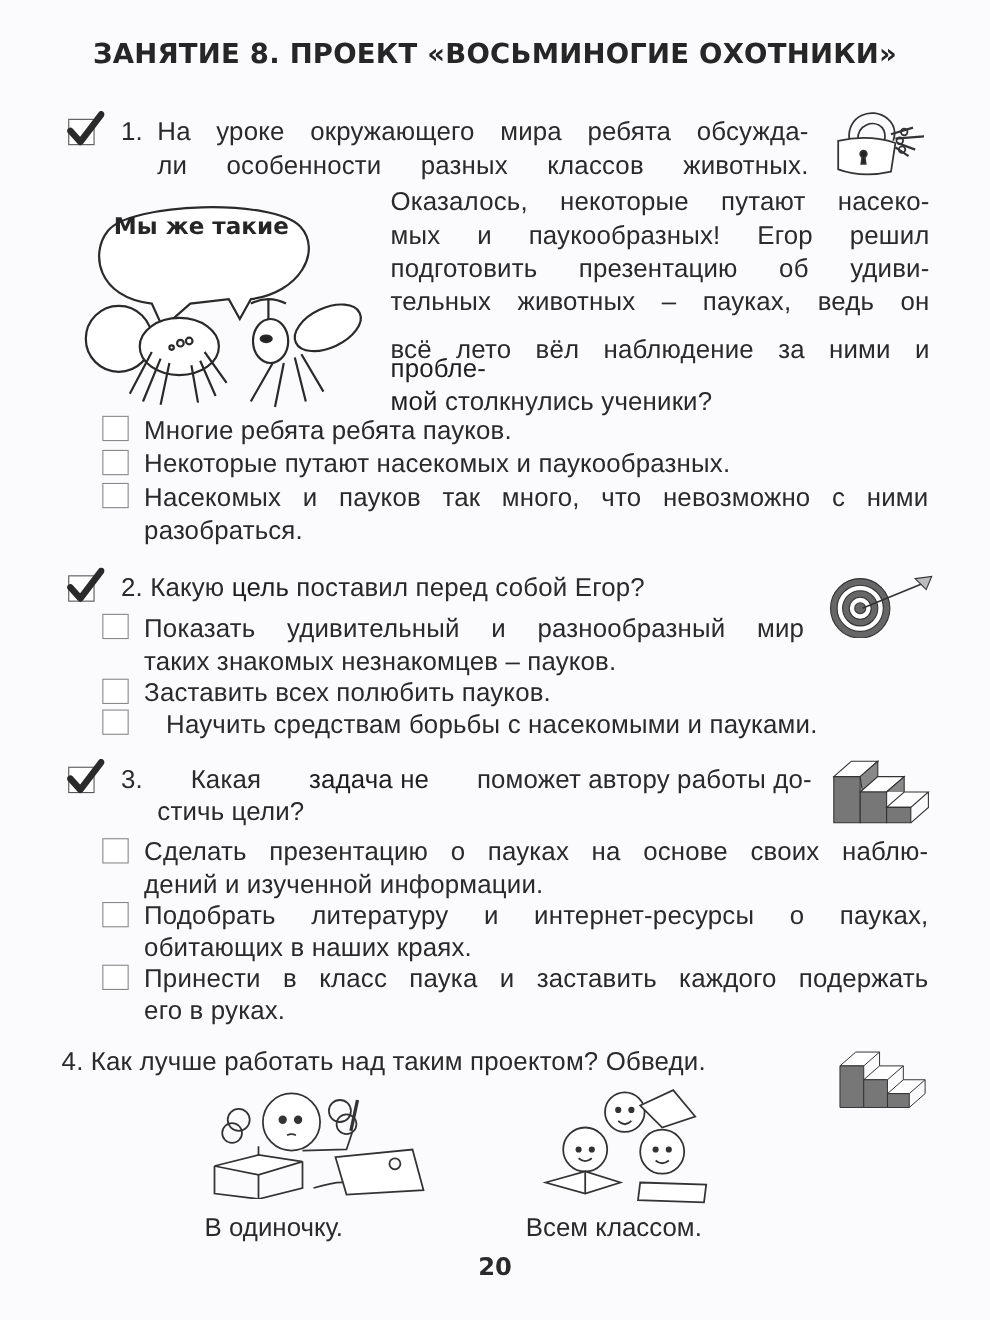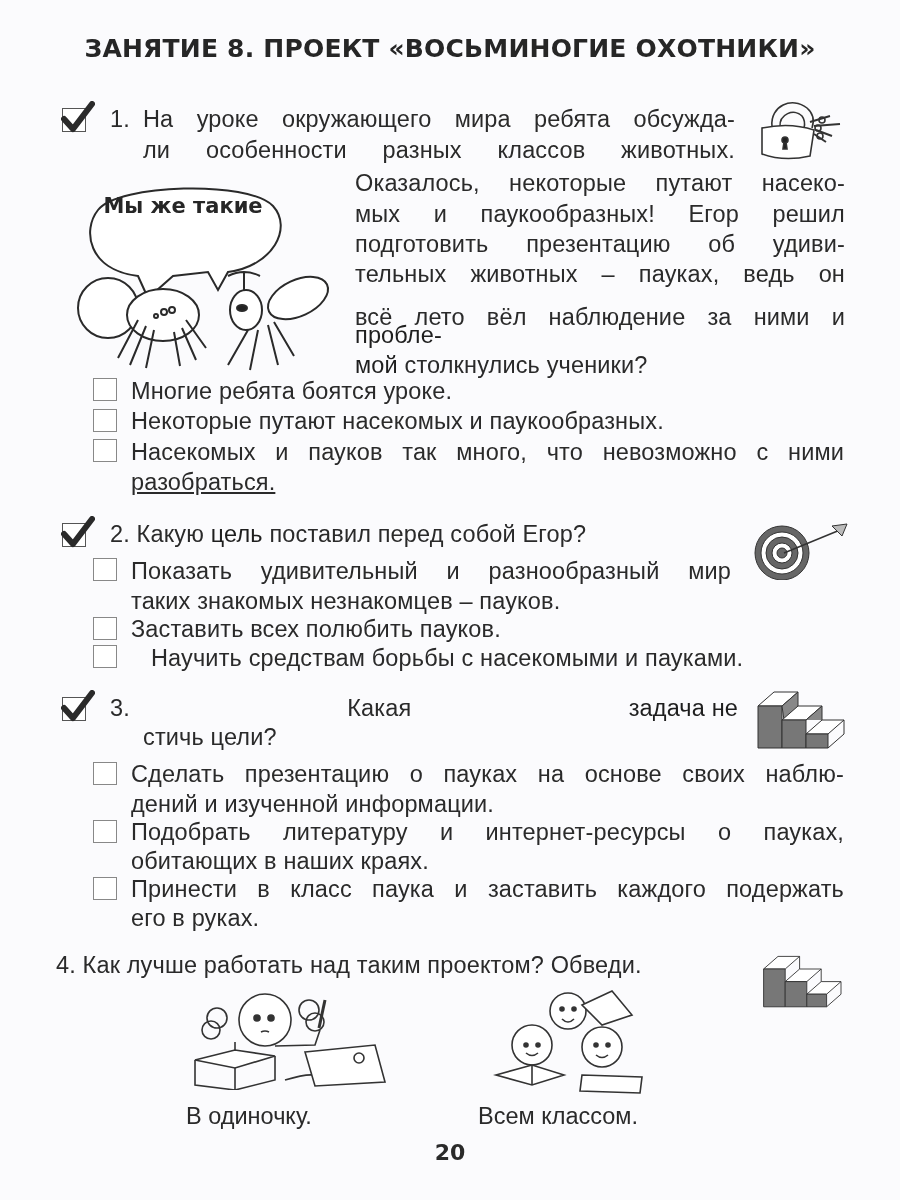--- a/index.html
+++ b/index.html
@@ -94,26 +94,26 @@
     <path d="M176 110 L176 92 M160 96 Q176 88 192 96"></path>
     <ellipse cx="230" cy="118" rx="32" ry="18" transform="rotate(-25 230 118)" fill="#fff"></ellipse>
     <path d="M180 150 L160 185 M190 150 L182 190 M200 145 L210 185 M206 142 L226 176"></path>
   </svg>
 </div>
 <div class="bubble-text" style="left:78px;top:190px;width:210px;">
   <div>Мы же такие</div>
 </div>
 
 <div class="box" style="left:93px;top:378px;"></div>
-<div class="qline" style="left:131px;top:376px;">Многие ребята боятся уроке.</div>
+<div class="qline" style="left:131px;top:376px;">Многие ребята ребята пауков.</div>
 <div class="box" style="left:93px;top:409px;"></div>
 <div class="qline" style="left:131px;top:406px;">Некоторые путают насекомых и паукообразных.</div>
 <div class="box" style="left:93px;top:439px;"></div>
 <div class="qline just" style="left:131px;top:437px;width:713px;">Насекомых и пауков так много, что невозможно с ними</div>
-<div class="qline" style="left:131px;top:467px;text-decoration:underline;">разобраться.</div>
+<div class="qline" style="left:131px;top:467px;">разобраться.</div>
 
 <div class="task-check" style="left:62px;top:523px;">
   <svg width="34" height="34" viewBox="0 0 34 34">
       <path d="M3 18 L12 28 L31 3" stroke="#2a2a2a" stroke-width="6" fill="none" stroke-linecap="round" stroke-linejoin="round"></path>
     </svg>
 </div>
 <div class="qline" style="left:110px;top:519px;">
   <span>2.</span>
   <span>Какую </span><b>цель</b><span> поставил перед собой Егор?</span>
 </div>
@@ -138,20 +138,21 @@
 
 <div class="task-check" style="left:62px;top:697px;">
   <svg width="34" height="34" viewBox="0 0 34 34">
       <path d="M3 18 L12 28 L31 3" stroke="#2a2a2a" stroke-width="6" fill="none" stroke-linecap="round" stroke-linejoin="round"></path>
     </svg>
 </div>
 <div class="qline" style="left:110px;top:693px;width:628px;display:flex;justify-content:space-between;">
   <span>3.</span>
   <span>Какая </span>
   <b>задача не</b>
+  <span> поможет автору работы до-</span>
 </div>
 <div class="qline" style="left:143px;top:722px;">стичь цели?</div>
 <div class="pic" style="left:754px;top:686px;">
   <svg width="100" height="70" viewBox="0 0 100 70">
     <path d="M4 20 L20 6 L44 6 L28 20 Z" fill="#fff" stroke="#333"></path>
     <path d="M4 20 L28 20 L28 62 L4 62 Z" fill="#777" stroke="#333"></path>
     <path d="M28 20 L44 6 L44 20 L30 34 Z" fill="#888" stroke="#333"></path>
     <path d="M28 34 L44 20 L68 20 L52 34 Z" fill="#fff" stroke="#333"></path>
     <path d="M28 34 L52 34 L52 62 L28 62 Z" fill="#777" stroke="#333"></path>
     <path d="M52 48 L68 34 L90 34 L74 48 Z" fill="#fff" stroke="#333"></path>

